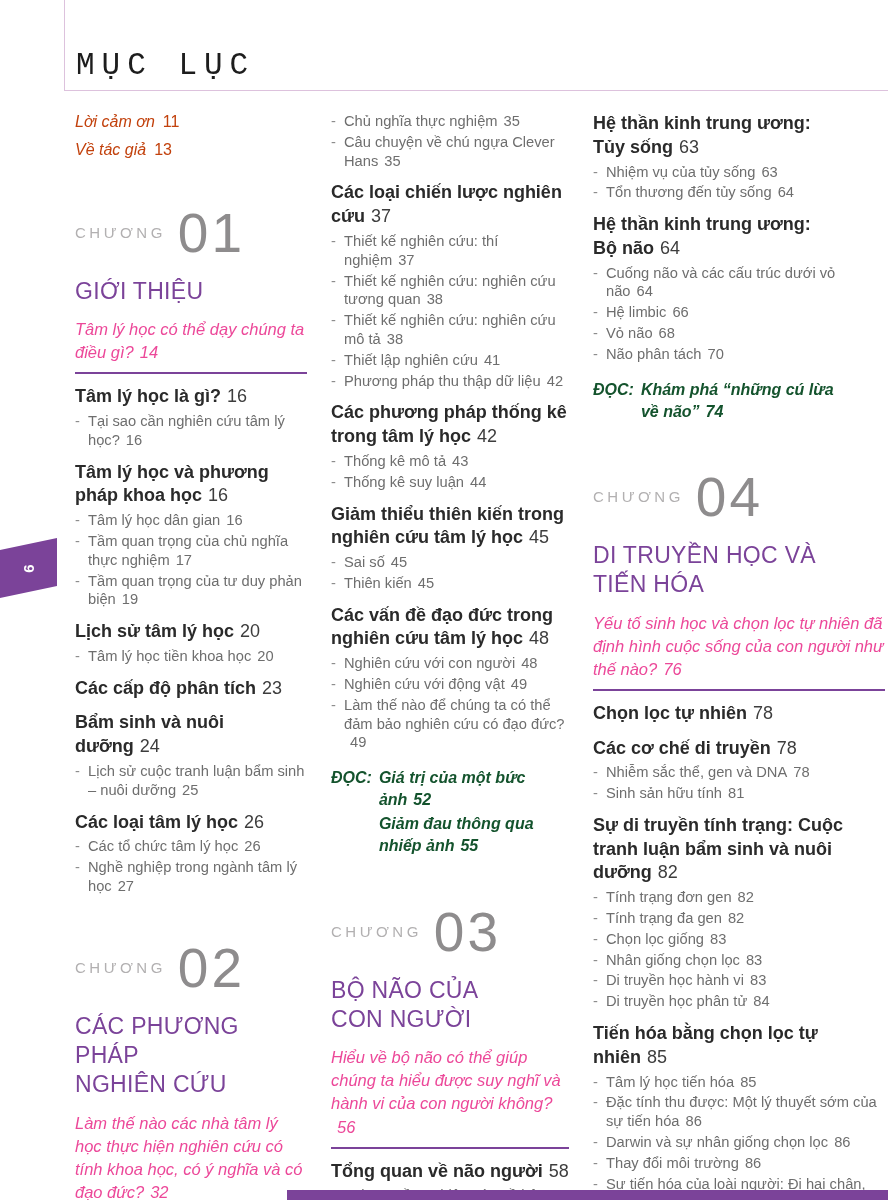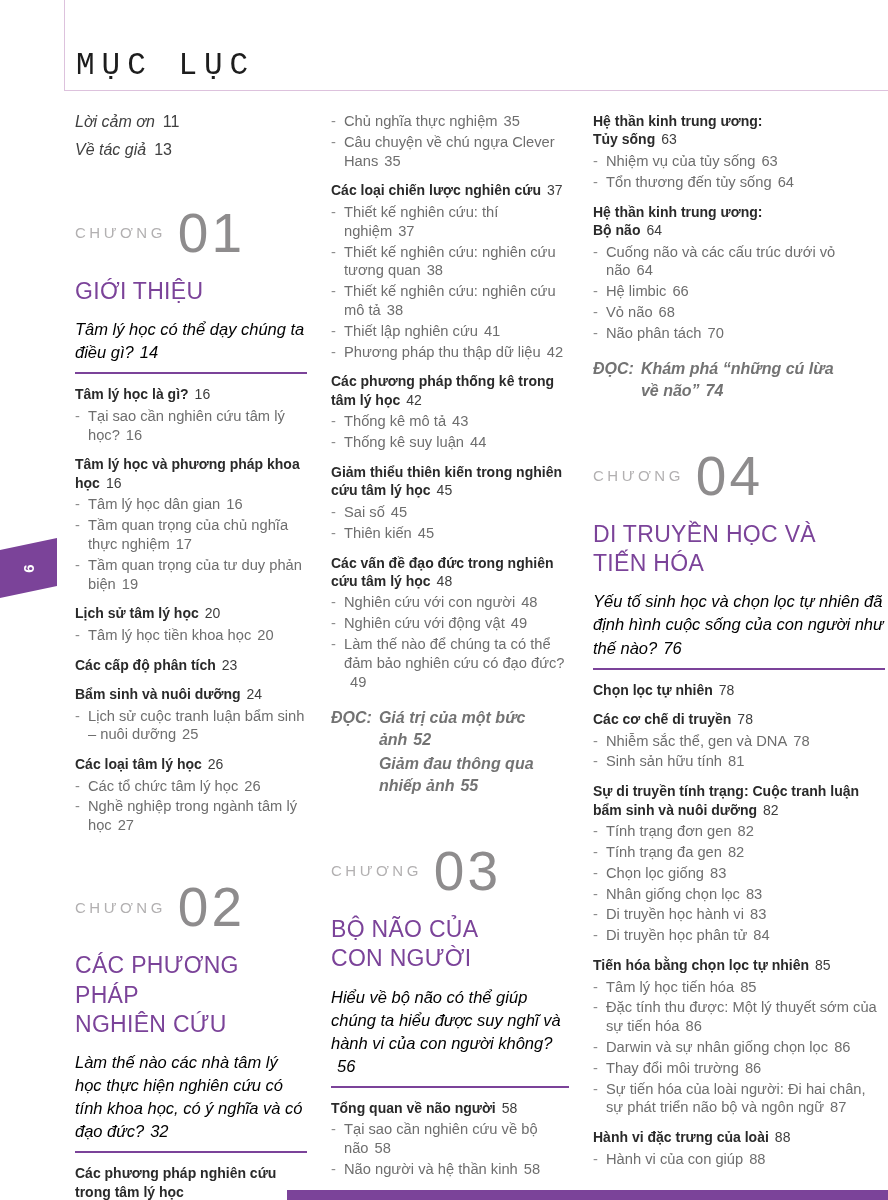--- a/index.html
+++ b/index.html
@@ -34,50 +34,50 @@
   .col{display:block;}
   .col1{width:232px;margin-right:24px;}
   .col2{width:238px;margin-right:24px;}
   .col3{width:292px;}
   .col > :first-child{margin-top:0;}
 
   .t{white-space:pre-wrap;}
   .pg{margin-left:6px;}
 
   .front-item{
-    font-style:italic;font-size:16px;color:#404040;margin:7px 0;line-height:1.3;
+    font-style:italic;font-size:16px;color:#c2410c;margin:7px 0;line-height:1.3;
   }
   .front-item .pg{font-style:normal;margin-left:8px;}
 
   .chapter{margin-top:46px;}
   .chapter-head{display:flex;align-items:center;gap:12px;margin-bottom:10px;}
   .chapter-label{font-size:15px;color:#b2b0b1;letter-spacing:3.5px;}
   .chapter-number{
     font-size:55px;font-weight:100;color:#8e8c8d;letter-spacing:3px;line-height:0.95;
   }
   .chapter-title{
     font-size:23px;color:var(--accent);line-height:1.27;margin:18px 0 12px;
     letter-spacing:0.3px;white-space:pre-wrap;
   }
   .question{
-    font-style:italic;font-size:16.5px;color:#000000;line-height:1.4;
+    font-style:italic;font-size:16.5px;color:#ec4899;line-height:1.4;
     border-bottom:2px solid var(--accent);
     padding-bottom:8px;margin:9px 0 11px;
   }
   .section{
-    font-weight:bold;font-size:14px;color:#2a2a2a;line-height:1.32;
+    font-weight:bold;font-size:18px;color:#2a2a2a;line-height:1.32;
     margin:11px 0 3px;
   }
   .section .pg{font-weight:400;color:#3d3d3d;}
   .sub{
     font-size:14.7px;color:#6e6e6e;line-height:1.28;margin:2px 0;padding-left:13px;
   }
   .dash{display:inline-block;width:13px;margin-left:-13px;color:#8d8d8d;}
   .read{
-    display:flex;font-style:italic;font-weight:bold;color:#737373;
+    display:flex;font-style:italic;font-weight:bold;color:#14532d;
     font-size:16px;line-height:1.38;margin:15px 0 4px;
   }
   .read-label{flex:none;margin-right:7px;}
   .read-item{margin-bottom:2px;}
   .bottom-bar{
     position:absolute;left:287px;right:0;bottom:0;height:10px;background:var(--accent);
   }
 </style>
 </head>
 <body>

